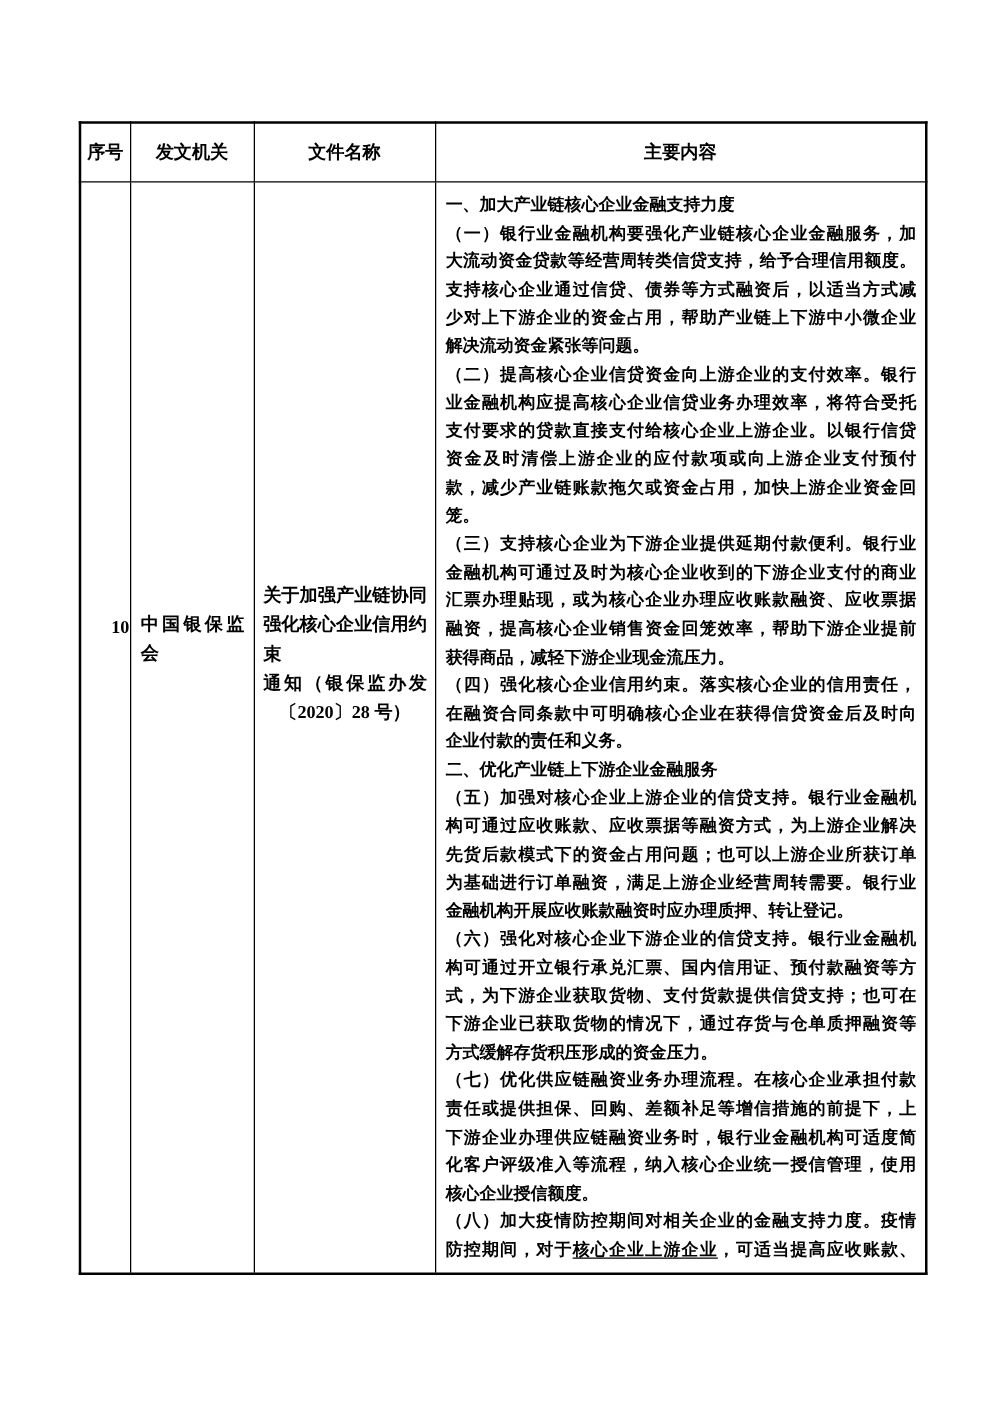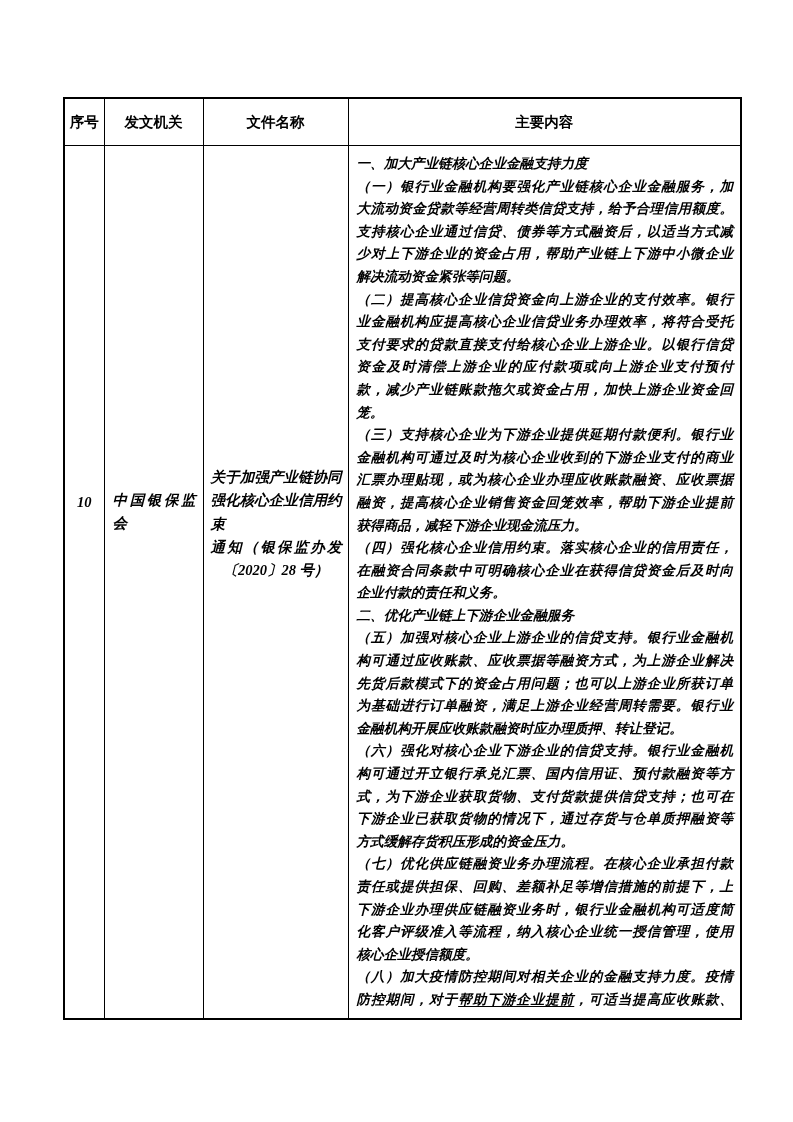--- a/index.html
+++ b/index.html
@@ -9,24 +9,24 @@
 
   table.doc-table{position:absolute;left:63px;top:97px;border-collapse:collapse;
        table-layout:fixed;border:2px solid #000;}
   .doc-table col.c1{width:40px}
   .doc-table col.c2{width:99px}
   .doc-table col.c3{width:145px}
   .doc-table col.c4{width:393px}
   .doc-table th,.doc-table td{border:1.5px solid #000;padding:0;vertical-align:top;
        font-weight:700;font-size:14.5px;overflow:hidden;}
   .doc-table th{height:46px;vertical-align:middle;text-align:center;line-height:19px;}
-  .doc-table td{height:872px;font-style:italic;}
+  .doc-table td{height:872px;}
   th.h-index{padding:0 2px;}
 
-  .cell-index{margin-top:345px;text-align:center;line-height:23px;}
+  .cell-index{margin-top:345px;text-align:right;line-height:23px;}
   .cell-agency{margin:343px 7px 0 8px;text-align:justify;line-height:23px;}
   .cell-title{margin:320px 6px 0 7px;line-height:23.3px;}
   .tline{text-align:justify;text-align-last:justify;}
   .tline:last-child{text-align-last:center;}
 
   .cell-content{padding:7px 7px 0 8px;font-size:13.6px;line-height:22.6px;}
   .cline{text-align:left;}
   .cline.fill{text-align:justify;text-align-last:justify;}
   .u{text-decoration:underline;text-underline-offset:2px;}
 
@@ -101,21 +101,21 @@
               <div class="cline fill">构可通过开立银行承兑汇票、国内信用证、预付款融资等方</div>
               <div class="cline fill">式，为下游企业获取货物、支付货款提供信贷支持；也可在</div>
               <div class="cline fill">下游企业已获取货物的情况下，通过存货与仓单质押融资等</div>
               <div class="cline">方式缓解存货积压形成的资金压力。</div>
               <div class="cline fill">（七）优化供应链融资业务办理流程。在核心企业承担付款</div>
               <div class="cline fill">责任或提供担保、回购、差额补足等增信措施的前提下，上</div>
               <div class="cline fill">下游企业办理供应链融资业务时，银行业金融机构可适度简</div>
               <div class="cline fill">化客户评级准入等流程，纳入核心企业统一授信管理，使用</div>
               <div class="cline">核心企业授信额度。</div>
               <div class="cline fill">（八）加大疫情防控期间对相关企业的金融支持力度。疫情</div>
-              <div class="cline fill"><span>防控期间，对于</span><span class="u">帮助下游企业提前</span><span>，可适当提高应收账款、</span></div>
+              <div class="cline fill"><span>防控期间，对于</span><span class="u">核心企业上游企业</span><span>，可适当提高应收账款、</span></div>
             </div>
         </td>
       </tr>
     </tbody>
   </table>
 
 
 </div>
 
 </body></html>

